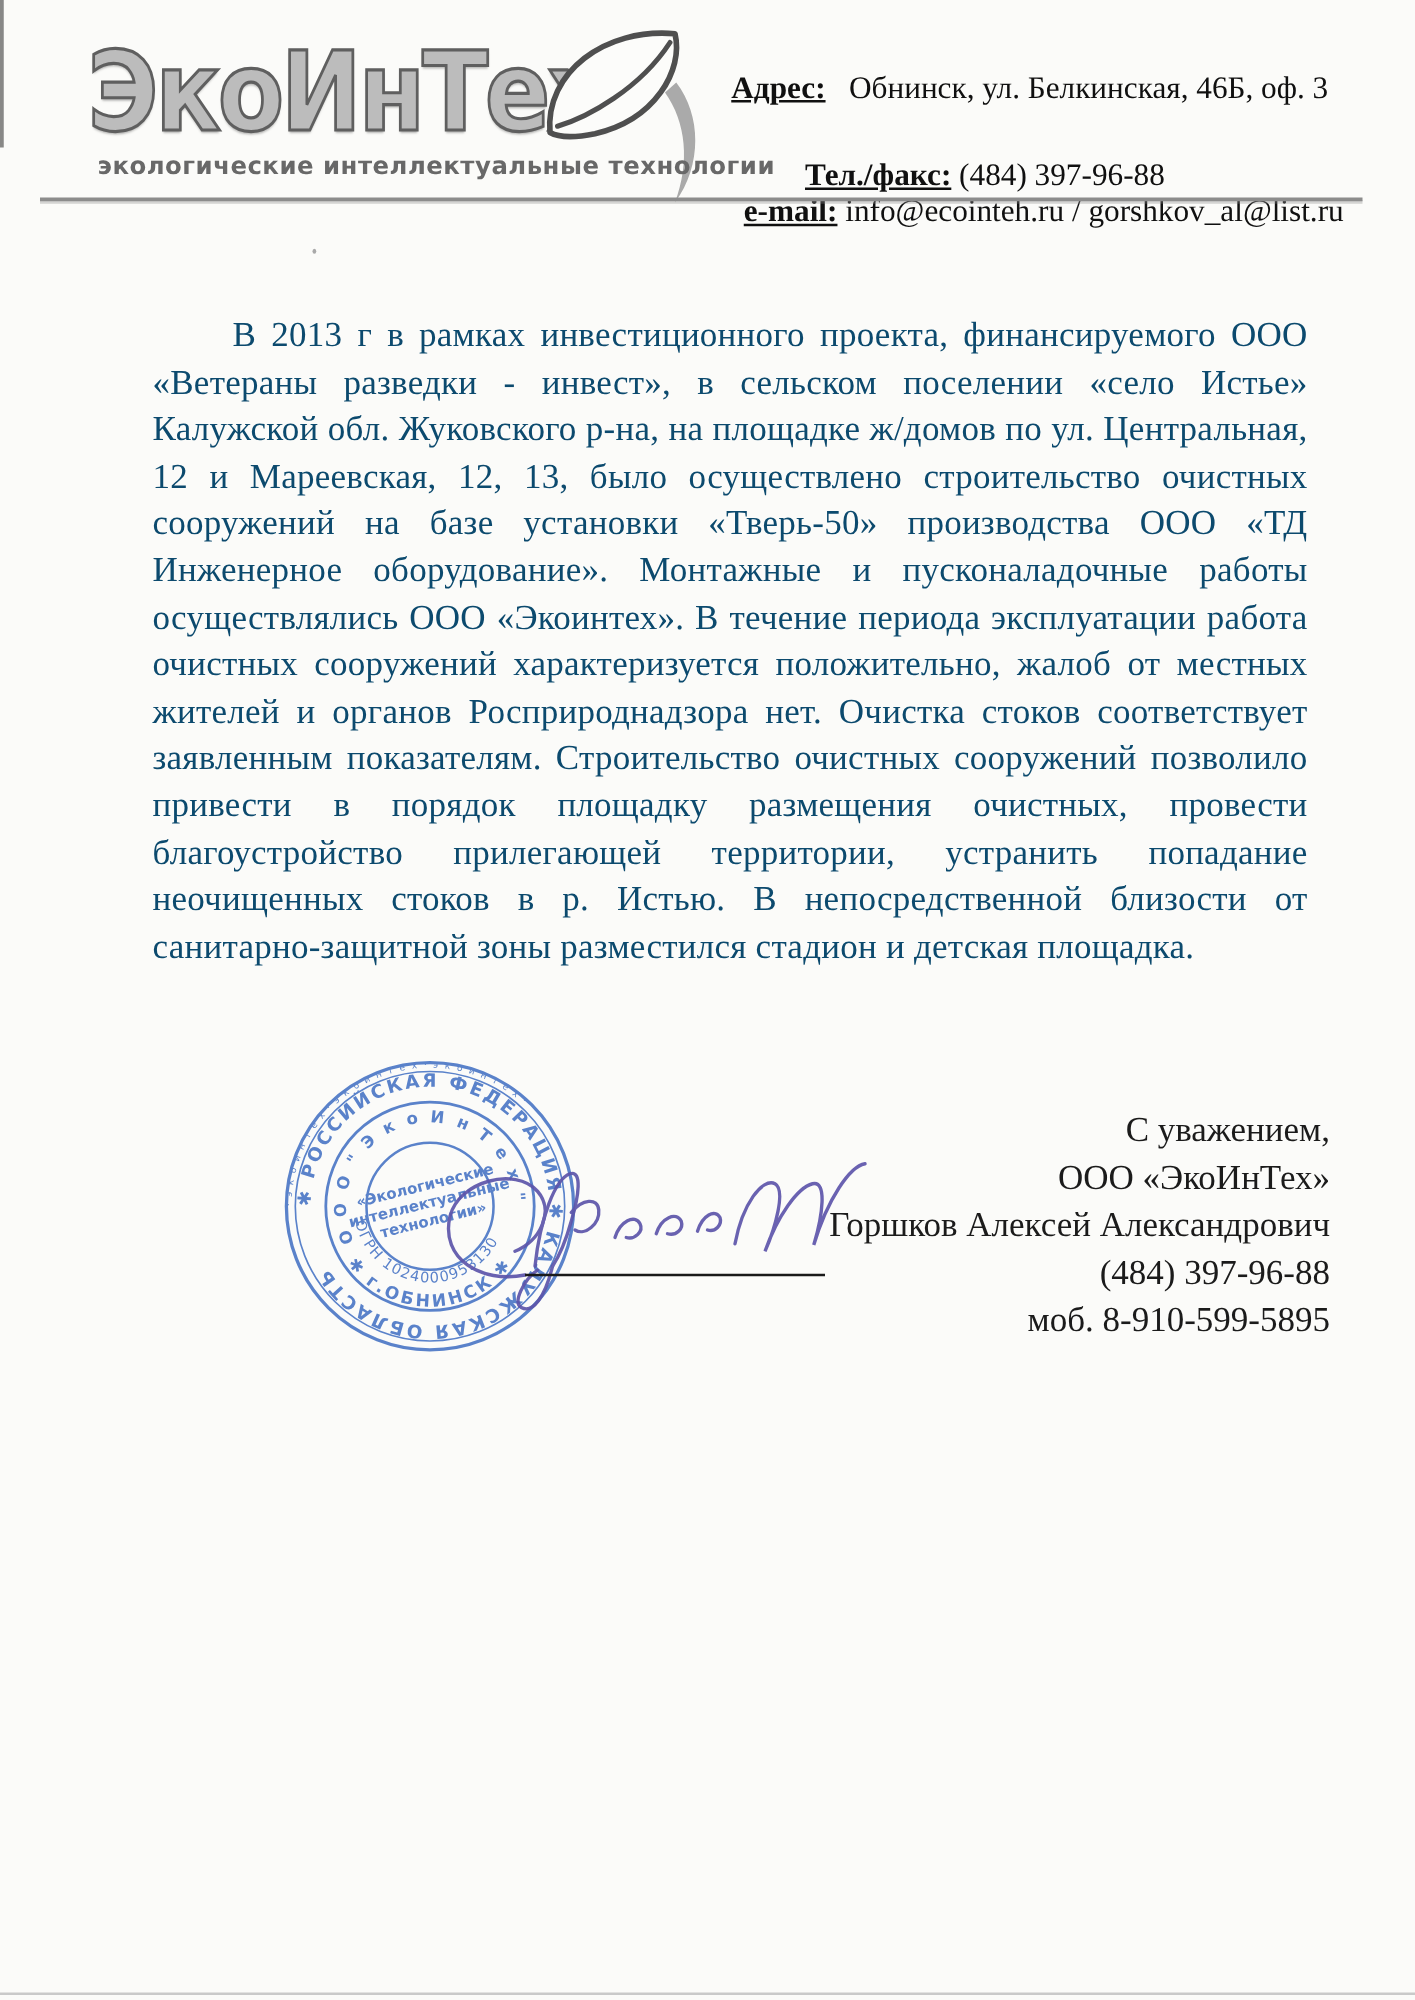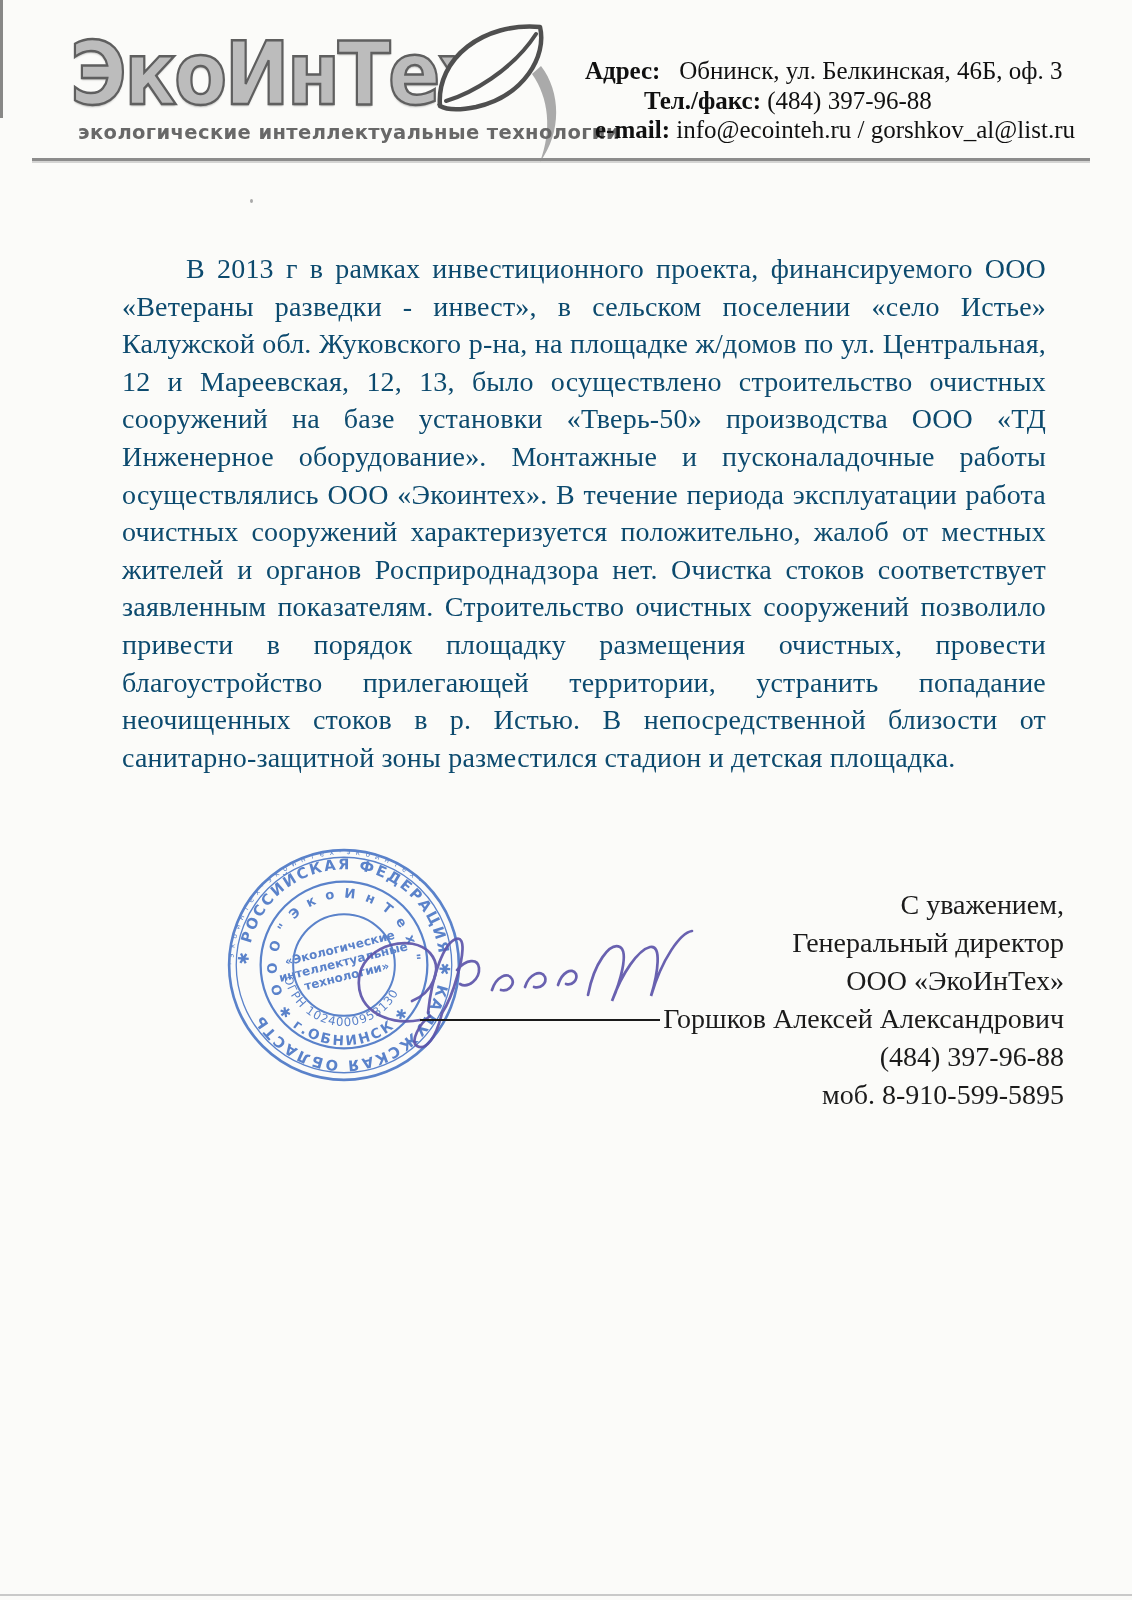--- a/index.html
+++ b/index.html
@@ -28,23 +28,23 @@
     font-family:"DejaVu Sans", sans-serif; font-weight:bold;
     font-size:19.5px; color:#686868; letter-spacing:.4px; white-space:nowrap;
   }
   .logo-leaf{position:absolute; left:428px; top:14px;}
 
   
   .contact{
     position:absolute; left:585px; top:56px; width:480px;
     font-size:25px; line-height:29.5px; color:#101010; white-space:nowrap;
   }
-  .contact .row2{margin-left:59px;}
+  .contact .row2{margin-left:59px;margin-top:40px;}
   .contact .row3{margin-left:10px;}
-  .lbl{font-weight:bold; }
+  .lbl{font-weight:bold; text-decoration:underline;}
 
   .divider{position:absolute; left:32px; top:158px; width:1058px; height:3px;
     background:#8c8c8c; box-shadow:0 2px 0 rgba(140,140,140,.35);}
 
   
   .body-par{
     position:absolute; left:122px; top:250px; width:924px;
     font-size:28px; line-height:37.6px; text-align:justify;
     text-indent:64px; letter-spacing:.2px; color:#0c4a6e; margin:0;
   }
@@ -150,20 +150,19 @@
       <path d="M205,92 C209,79 221,74 225,82 C227,88 221,94 214,92"></path>
       <path d="M238,90 C242,77 252,72 256,79 C258,85 252,91 246,89"></path>
       <path d="M268,100 C274,68 290,47 300,52 C309,57 300,88 292,106 C302,78 318,55 330,52 C342,49 338,78 331,101 C342,64 360,38 372,36"></path>
       <path d="M122,118 C116,143 106,156 97,151 C90,147 99,129 110,121"></path>
     </g>
   </svg>
   <div class="sig-line"></div>
 
   <div class="closing">
     <div>С уважением,</div>
-    <div>Генеральный директор</div>
     <div>ООО «ЭкоИнТех»</div>
     <div>Горшков Алексей Александрович</div>
     <div>(484) 397-96-88</div>
     <div>моб. 8-910-599-5895</div>
   </div>
 
 </div>
 
 </body></html>

